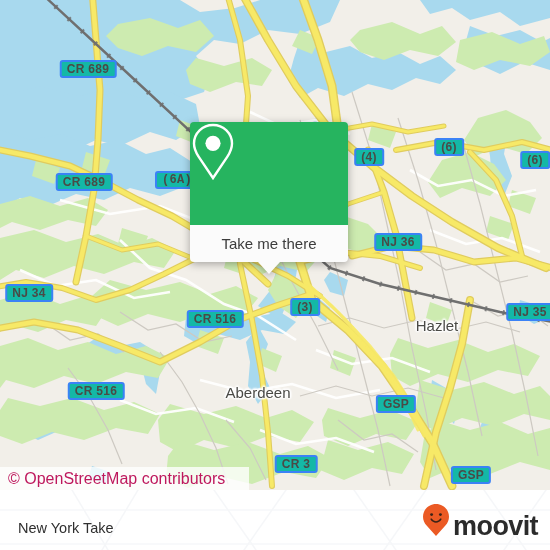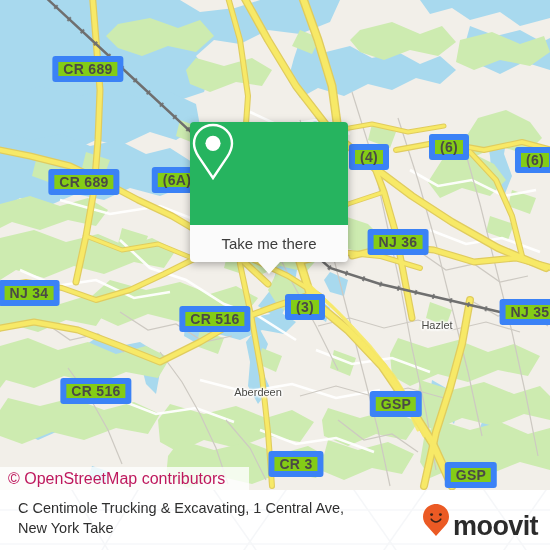--- a/index.html
+++ b/index.html
@@ -15,40 +15,40 @@
   .map{
     position:absolute;left:0;top:0;width:550px;height:490px;
     background:#f2efe9;
     overflow:hidden;
   }
   .map svg{position:absolute;left:0;top:0;}
 
   
   .shield{
     position:absolute;
-    background:#84cc16;
-    border:6px solid #3b82f6;
+    background:#14b8a6;
+    border:2px solid #3b82f6;
     border-radius:3px;
     color:#4a4a46;
-    font-size:14px;
+    font-size:12px;
     font-weight:bold;
     letter-spacing:.3px;
     line-height:14px;
     height:14px;
     padding:0 5px;
     white-space:nowrap;
     box-sizing:content-box;
     transform:translate(-50%,-50%);
   }
 
   
   .place{
     position:absolute;
     color:#4a4a46;
-    font-size:11px;
+    font-size:15px;
     white-space:nowrap;
     transform:translate(-50%,-50%);
     text-shadow:
       1.5px 0 2px #fff, -1.5px 0 2px #fff,
       0 1.5px 2px #fff, 0 -1.5px 2px #fff,
       1px 1px 2px #fff, -1px -1px 2px #fff,
       1px -1px 2px #fff, -1px 1px 2px #fff;
   }
 
   
@@ -316,21 +316,21 @@
         </g>
         <g stroke="#6f6f6f" fill="none" stroke-width="5" stroke-dasharray="2 16" opacity=".85">
           <path d="M42,-6 L96,44 L150,94 L204,144 L254,194 L296,238 L330,268 L380,284 L440,298 L500,312 L552,322"></path>
         </g>
 
       </g>
     </svg>
 
     <div class="shield" style="left:88px;top:69px;">CR 689</div>
     <div class="shield" style="left:84px;top:182px;">CR 689</div>
-    <div class="shield" style="left:177px;top:180px;">(6A)</div>
+    <div class="shield" style="left:177px;top:180px;font-family:Liberation Mono, monospace;">(6A)</div>
     <div class="shield" style="left:369px;top:157px;">(4)</div>
     <div class="shield" style="left:449px;top:147px;">(6)</div>
     <div class="shield" style="left:535px;top:160px;">(6)</div>
     <div class="shield" style="left:398px;top:242px;">NJ 36</div>
     <div class="shield" style="left:530px;top:312px;">NJ 35</div>
     <div class="shield" style="left:29px;top:293px;">NJ 34</div>
     <div class="shield" style="left:215px;top:319px;">CR 516</div>
     <div class="shield" style="left:96px;top:391px;">CR 516</div>
     <div class="shield" style="left:305px;top:307px;">(3)</div>
     <div class="shield" style="left:396px;top:404px;">GSP</div>
@@ -368,21 +368,20 @@
           <path d="M300,-10 L230,90"></path>
         <path d="M340,-10 L410,90"></path>
           <path d="M440,-10 L370,90"></path>
         <path d="M470,-10 L540,90"></path>
           <path d="M560,-10 L490,90"></path>
         <path d="M-10,30 L560,30"></path>
           <path d="M-10,64 L560,64"></path>
       </g>
     </svg>
     <div class="caption-text">
-      <span>C Centimole Trucking &amp; Excavating, 1 Central Ave,</span>
       <br>
       <span>New York Take</span>
     </div>
     <div class="logo">
       <span>
         <svg width="26" height="32" viewBox="0 0 26 32">
           <path d="M13 0C5.8 0 0 5.7 0 12.7c0 3.4 1.4 6.5 3.6 8.9L13 32l9.4-10.4c2.2-2.4 3.6-5.5 3.6-8.9C26 5.7 20.2 0 13 0z" fill="#eb5a24"></path>
           <circle cx="8.6" cy="10.6" r="1.45" fill="#3a2317"></circle>
           <circle cx="17.4" cy="10.6" r="1.45" fill="#3a2317"></circle>
           <path d="M8.2 15.1c1.2 1.9 3 2.8 4.8 2.8s3.6-.9 4.8-2.8" stroke="#3a2317" stroke-width="1.5" fill="none" stroke-linecap="round"></path>

